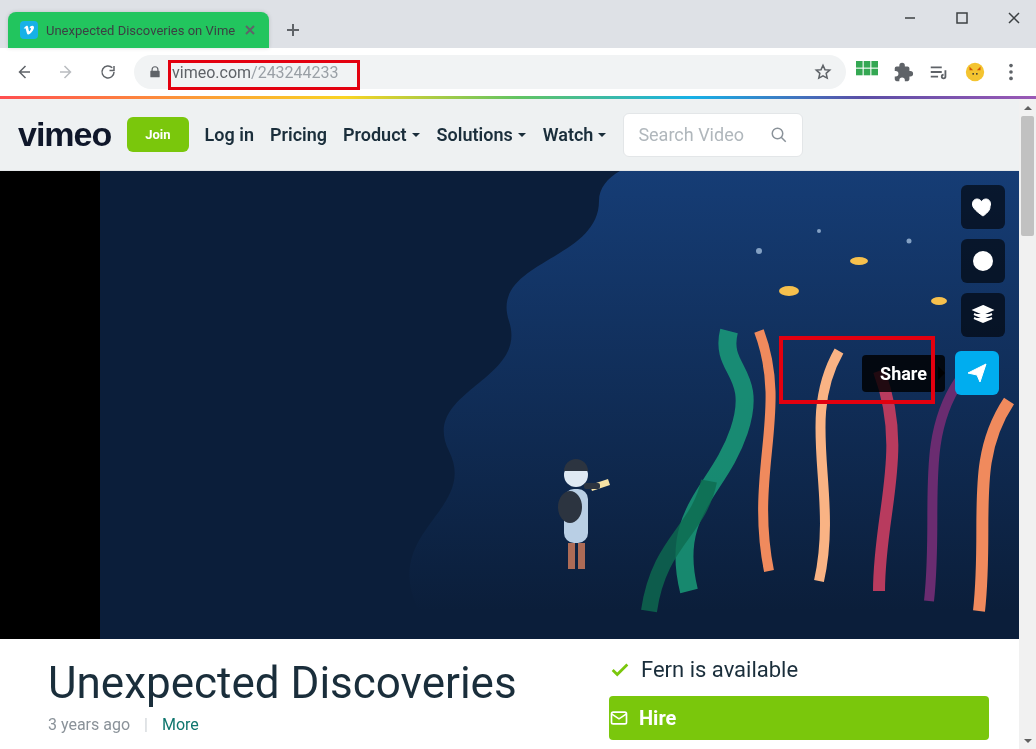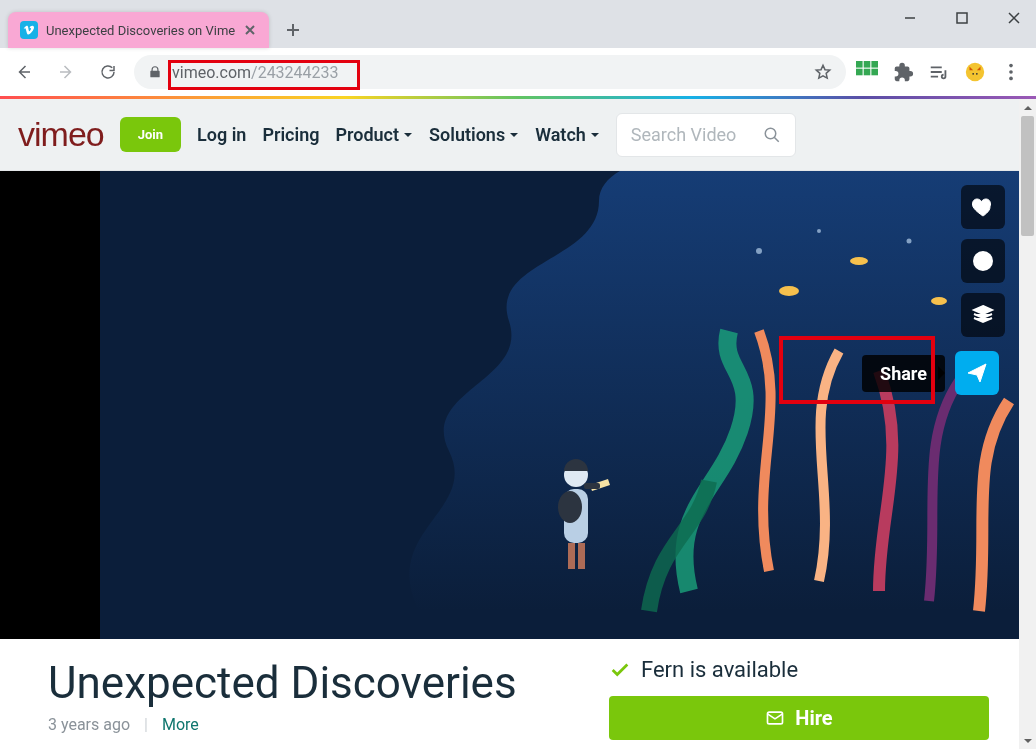--- a/index.html
+++ b/index.html
@@ -1,21 +1,21 @@
 <!DOCTYPE html>
 <html><head>
 <meta charset="utf-8">
 <style>
   * { box-sizing: border-box; margin: 0; padding: 0; font-family: -apple-system, BlinkMacSystemFont, "Segoe UI", Roboto, Helvetica, Arial, sans-serif; }
   body { width: 1036px; height: 749px; overflow: hidden; background: #fff; }
 
   
   .chrome { background: #dee1e6; }
   .tabstrip { height: 48px; display: flex; align-items: flex-end; padding: 6px 8px 0 8px; position: relative; }
-  .tab { background: #f9a8d4; border-radius: 8px 8px 0 0; height: 36px; display: flex; align-items: center; padding: 0 12px; gap: 8px; max-width: 280px; min-width: 240px; box-shadow: 0 0 4px rgba(0,0,0,.15); }
+  .tab { background: #22c55e; border-radius: 8px 8px 0 0; height: 36px; display: flex; align-items: center; padding: 0 12px; gap: 8px; max-width: 280px; min-width: 240px; box-shadow: 0 0 4px rgba(0,0,0,.15); }
   .tab .favicon { width: 18px; height: 18px; background:#17b1e7; border-radius:4px; display:flex;align-items:center;justify-content:center; }
   .tab .favicon svg{width:12px;height:12px;fill:#fff;}
   .tab .title { font-size: 13px; color:#3c4043; white-space:nowrap; overflow:hidden; text-overflow:ellipsis; flex:1; }
   .tab .close { width:14px;height:14px; }
   .tab .close svg{width:14px;height:14px;stroke:#5f6368;stroke-width:2;fill:none;}
   .newtab { width:28px;height:28px;display:flex;align-items:center;justify-content:center;margin-left:10px;margin-bottom:4px; }
   .newtab svg{width:14px;height:14px;stroke:#5f6368;stroke-width:2;fill:none;}
   .win-controls { position:absolute; right:8px; top:4px; display:flex; gap:24px; }
   .win-controls .wc { width:28px;height:28px;display:flex;align-items:center;justify-content:center; }
   .win-controls svg{width:12px;height:12px;stroke:#3c4043;stroke-width:1.5;fill:none;}
@@ -39,21 +39,21 @@
   
   .page { position:relative; height:calc(749px - 48px - 48px - 3px); overflow:hidden; background:#fff; }
   .vscroll { position:absolute; right:0; top:0; bottom:0; width:17px; background:#f1f1f1; }
   .vscroll .thumb { position:absolute; left:2px; right:2px; top:0; height:120px; background:#c1c1c1; border-radius:2px; }
   .vscroll .arrow { position:absolute; left:0; right:0; height:17px; display:flex;align-items:center;justify-content:center; }
   .vscroll .arrow.up{top:0;} .vscroll .arrow.down{bottom:0;}
   .vscroll .arrow svg{width:10px;height:10px;fill:#606060;}
 
   
   .vimeo-bar { height:72px; background:#eef1f2; display:flex; align-items:center; padding:0 18px; gap:16px; border-bottom:1px solid #e3e6e8; }
-  .vimeo-logo { font-family: "Arial Black", Arial, sans-serif; font-weight:400; font-size:34px; color:#7f1d1d; letter-spacing:-1px; }
+  .vimeo-logo { font-family: "Arial Black", Arial, sans-serif; font-weight:700; font-size:34px; color:#0f172a; letter-spacing:-1px; }
   .join-btn { background:#7ac70c; color:#fff; font-weight:700; font-size:13px; padding:10px 18px; border-radius:6px; }
   .nav-link { color:#1a2e3b; font-size:18px; font-weight:600; display:flex; align-items:center; gap:4px; }
   .nav-link .caret svg{width:10px;height:10px;fill:#1a2e3b;}
   .search-box { background:#fff; border:1px solid #e3e6e8; border-radius:6px; height:44px; display:flex; align-items:center; padding:0 14px; gap:10px; width:180px; }
   .search-box input { border:none; outline:none; font-size:18px; color:#737373; background:transparent; width:100%; }
   .search-box input::placeholder{color:#b0b7bc;}
   .search-box .sicon svg{width:18px;height:18px;stroke:#8a9299;stroke-width:2;fill:none;}
   .newvideo-btn { background:#00adef; color:#fff; font-weight:700; font-size:18px; padding:10px 16px; border-radius:6px; display:flex; align-items:center; gap:12px; margin-left:auto; }
   .newvideo-btn .caret svg{width:12px;height:12px;fill:#fff;}
 
@@ -77,21 +77,21 @@
   
   .below { display:flex; padding:18px 30px 0 48px; gap:24px; margin-right:17px; }
   .title-col { flex:1; }
   .vid-title { font-size:44px; font-weight:400; color:#1a2e3b; margin-bottom:6px; }
   .meta { color:#8a9299; font-size:16px; display:flex; align-items:center; gap:14px; }
   .meta .sep { color:#cfd4d8; }
   .meta .more { color:#0f766e; }
   .side-col { width:380px; }
   .avail { display:flex; align-items:center; gap:10px; font-size:22px; color:#1a2e3b; margin-bottom:14px; }
   .avail svg{width:22px;height:22px;stroke:#7ac70c;stroke-width:3;fill:none;}
-  .hire-btn { background:#7ac70c; color:#fff; font-weight:700; font-size:20px; height:44px; border-radius:4px; display:flex; align-items:center; justify-content:center; gap:10px; }
+  .hire-btn { background:#7ac70c; color:#fff; font-weight:700; font-size:20px; height:44px; border-radius:4px; display:flex; align-items:center; justify-content:flex-start; gap:10px; }
   .hire-btn svg{width:20px;height:20px;stroke:#fff;stroke-width:2;fill:none;}
 
   
   svg { display:block; }
 </style>
 </head>
 <body>
 
 <div class="chrome">
   <div class="tabstrip">

